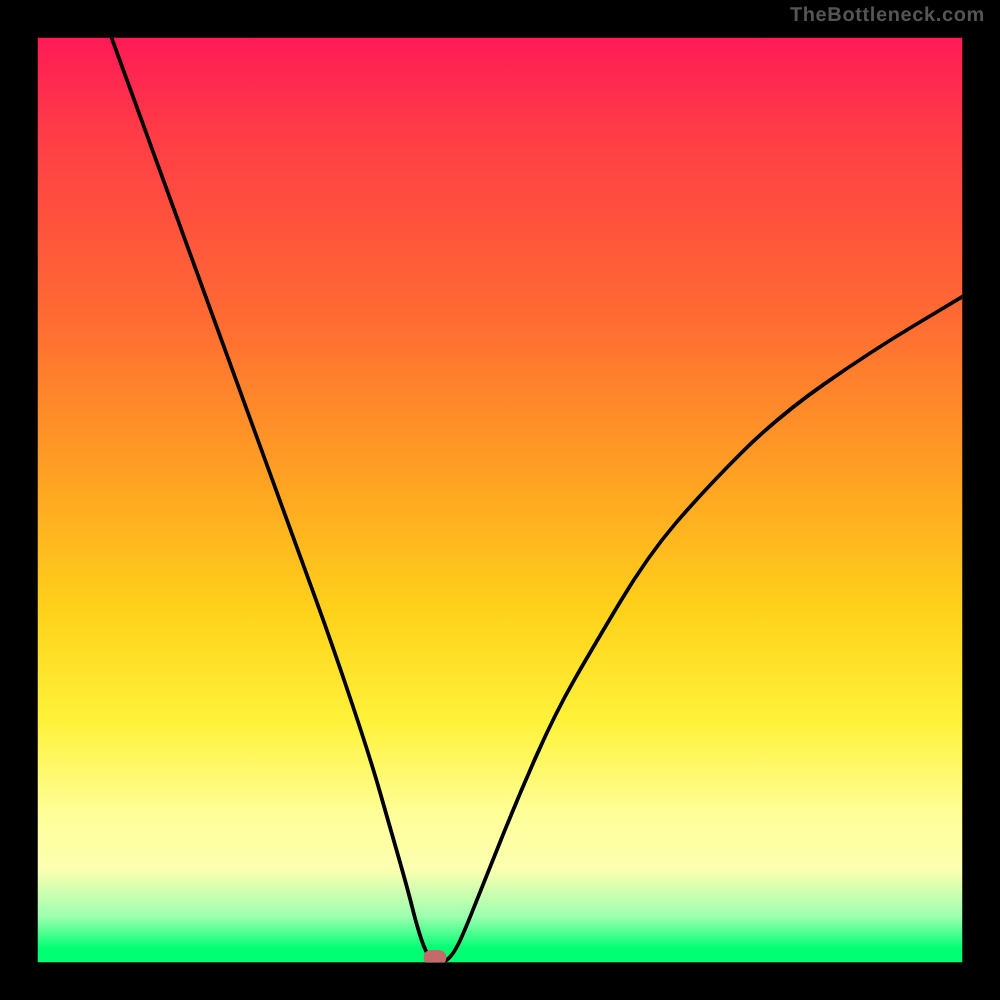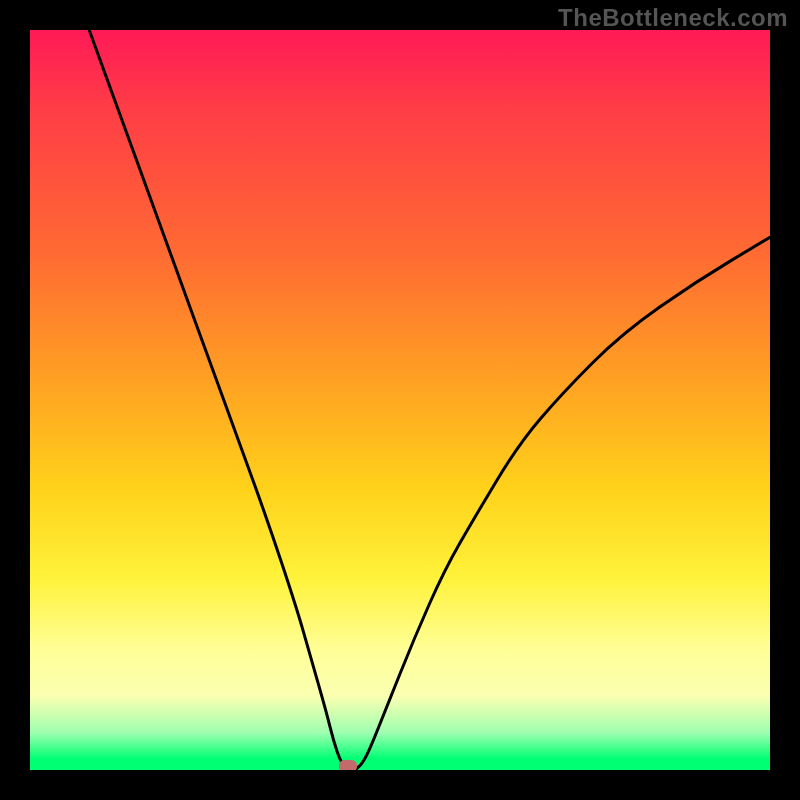--- a/index.html
+++ b/index.html
@@ -15,21 +15,21 @@
     position: relative;
     width: 800px;
     height: 800px;
     background: #000;
   }
   .watermark {
     position: absolute;
     top: 4px;
     right: 12px;
     color: #555;
-    font-size: 24px;
+    font-size: 16px;
     font-weight: 600;
     letter-spacing: 0.5px;
     z-index: 10;
     pointer-events: none;
   }
   .plot-area {
     position: absolute;
     left: 30px;
     top: 30px;
     width: 740px;

